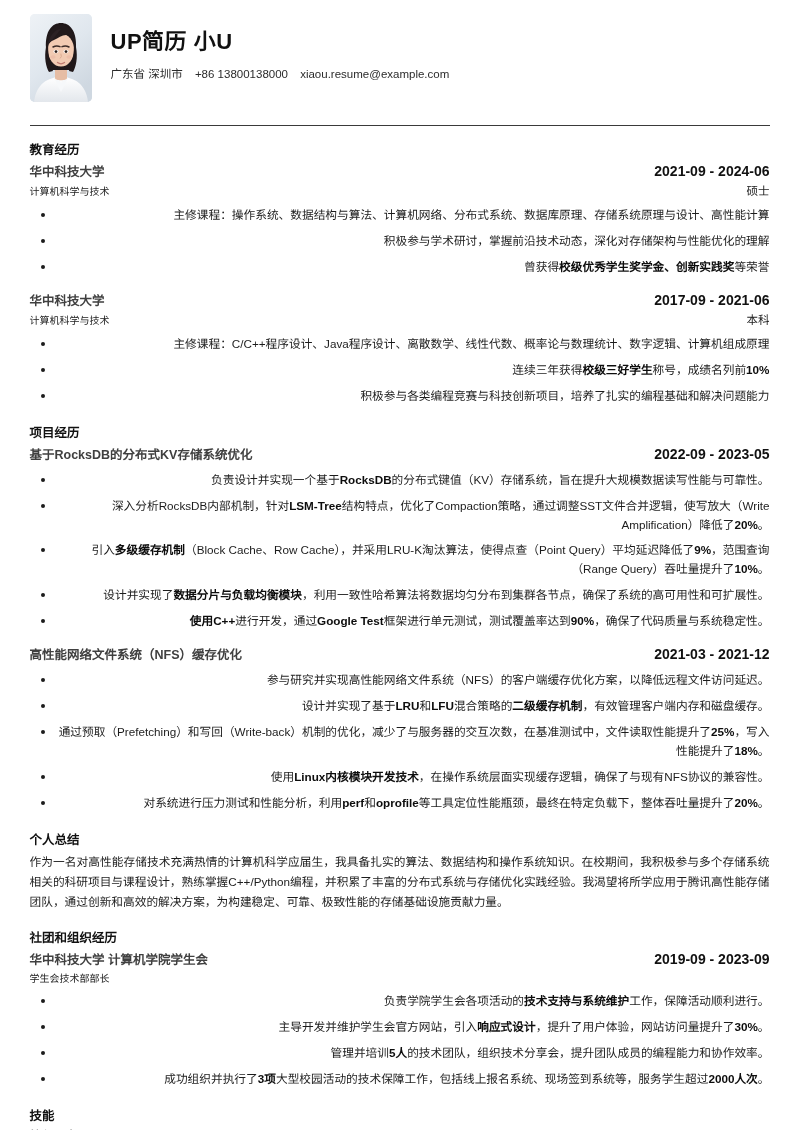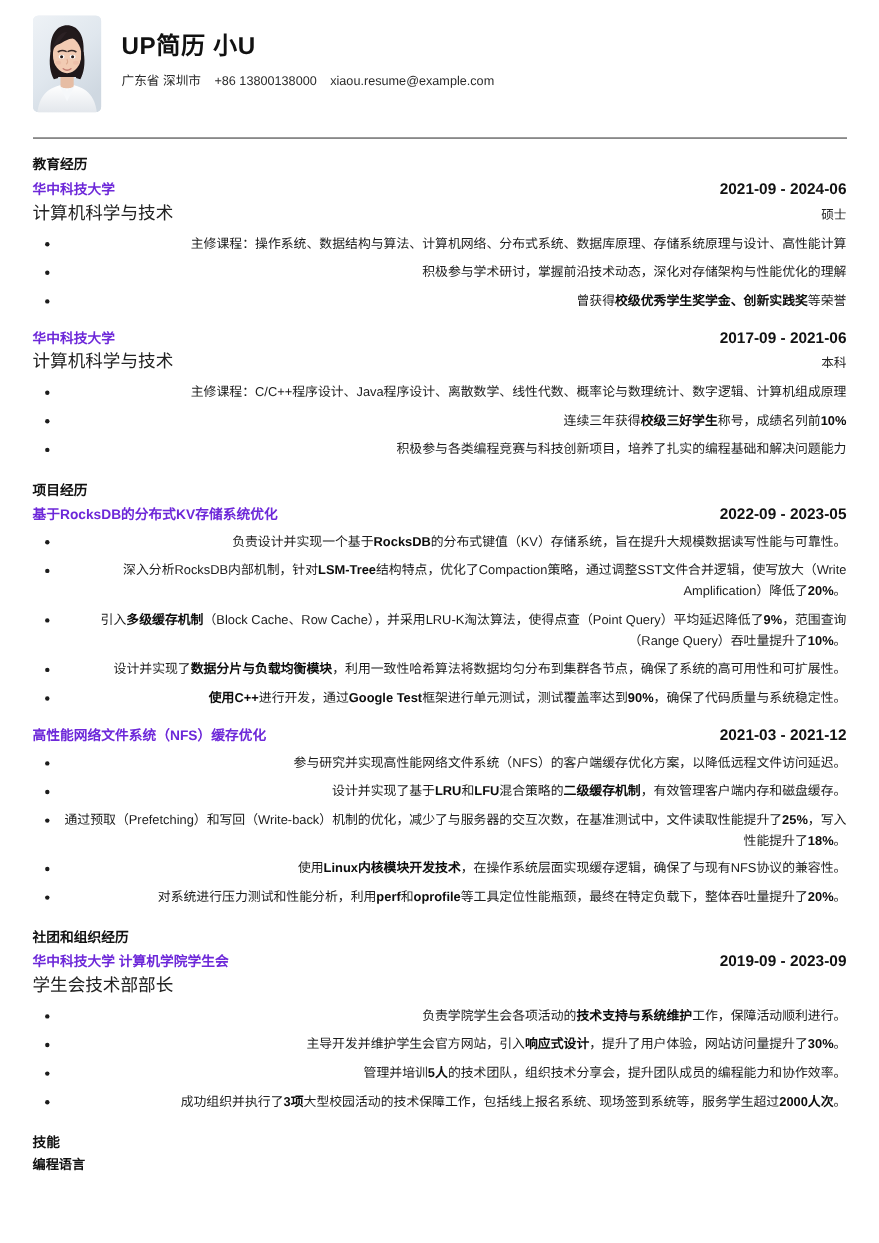--- a/index.html
+++ b/index.html
@@ -87,38 +87,38 @@
   .entry { margin-bottom: 2px; }
   .entry-head {
     display: flex;
     justify-content: space-between;
     align-items: baseline;
     line-height: 1.42;
   }
   .entry-title {
     font-size: 12.5px;
     font-weight: bold;
-    color: #6d28d9;
+    color: #404040;
   }
   .entry-date {
     font-size: 14px;
     font-weight: bold;
     color: #111111;
     white-space: nowrap;
     padding-left: 12px;
   }
   .entry-sub {
     display: flex;
     justify-content: space-between;
     align-items: baseline;
     line-height: 1.5;
     margin-top: 1px;
   }
   .entry-sub-left {
-    font-size: 16px;
+    font-size: 10px;
     color: #222222;
   }
   .entry-sub-right {
     font-size: 11.5px;
     color: #222222;
     white-space: nowrap;
     padding-left: 12px;
   }
 
   ul.bullets {
@@ -291,20 +291,24 @@
         <ul class="bullets">
             <li><span>参与研究并实现高性能网络文件系统（NFS）的客户端缓存优化方案，以降低远程文件访问延迟。</span></li>
             <li><span>设计并实现了基于</span><b>LRU</b><span>和</span><b>LFU</b><span>混合策略的</span><b>二级缓存机制</b><span>，有效管理客户端内存和磁盘缓存。</span></li>
             <li><span>通过预取（Prefetching）和写回（Write-back）机制的优化，减少了与服务器的交互次数，在基准测试中，文件读取性能提升了</span><b>25%</b><span>，写入性能提升了</span><b>18%</b><span>。</span></li>
             <li><span>使用</span><b>Linux内核模块开发技术</b><span>，在操作系统层面实现缓存逻辑，确保了与现有NFS协议的兼容性。</span></li>
             <li><span>对系统进行压力测试和性能分析，利用</span><b>perf</b><span>和</span><b>oprofile</b><span>等工具定位性能瓶颈，最终在特定负载下，整体吞吐量提升了</span><b>20%</b><span>。</span></li>
           </ul>
       </div>
     </div>
 
+    <div class="section" style="margin-top:19px">
+      <div class="section-title">个人总结</div>
+      <p class="summary-text">作为一名对高性能存储技术充满热情的计算机科学应届生，我具备扎实的算法、数据结构和操作系统知识。在校期间，我积极参与多个存储系统相关的科研项目与课程设计，熟练掌握C++/Python编程，并积累了丰富的分布式系统与存储优化实践经验。我渴望将所学应用于腾讯高性能存储团队，通过创新和高效的解决方案，为构建稳定、可靠、极致性能的存储基础设施贡献力量。</p>
+    </div>
 
     <div class="section" style="margin-top:18px">
       <div class="section-title">社团和组织经历</div>
       <div class="entry">
         <div class="entry-head">
           <div class="entry-title">华中科技大学 计算机学院学生会</div>
           <div class="entry-date">2019-09 - 2023-09</div>
         </div>
         <div class="entry-sub">
           <div class="entry-sub-left">学生会技术部部长</div>

